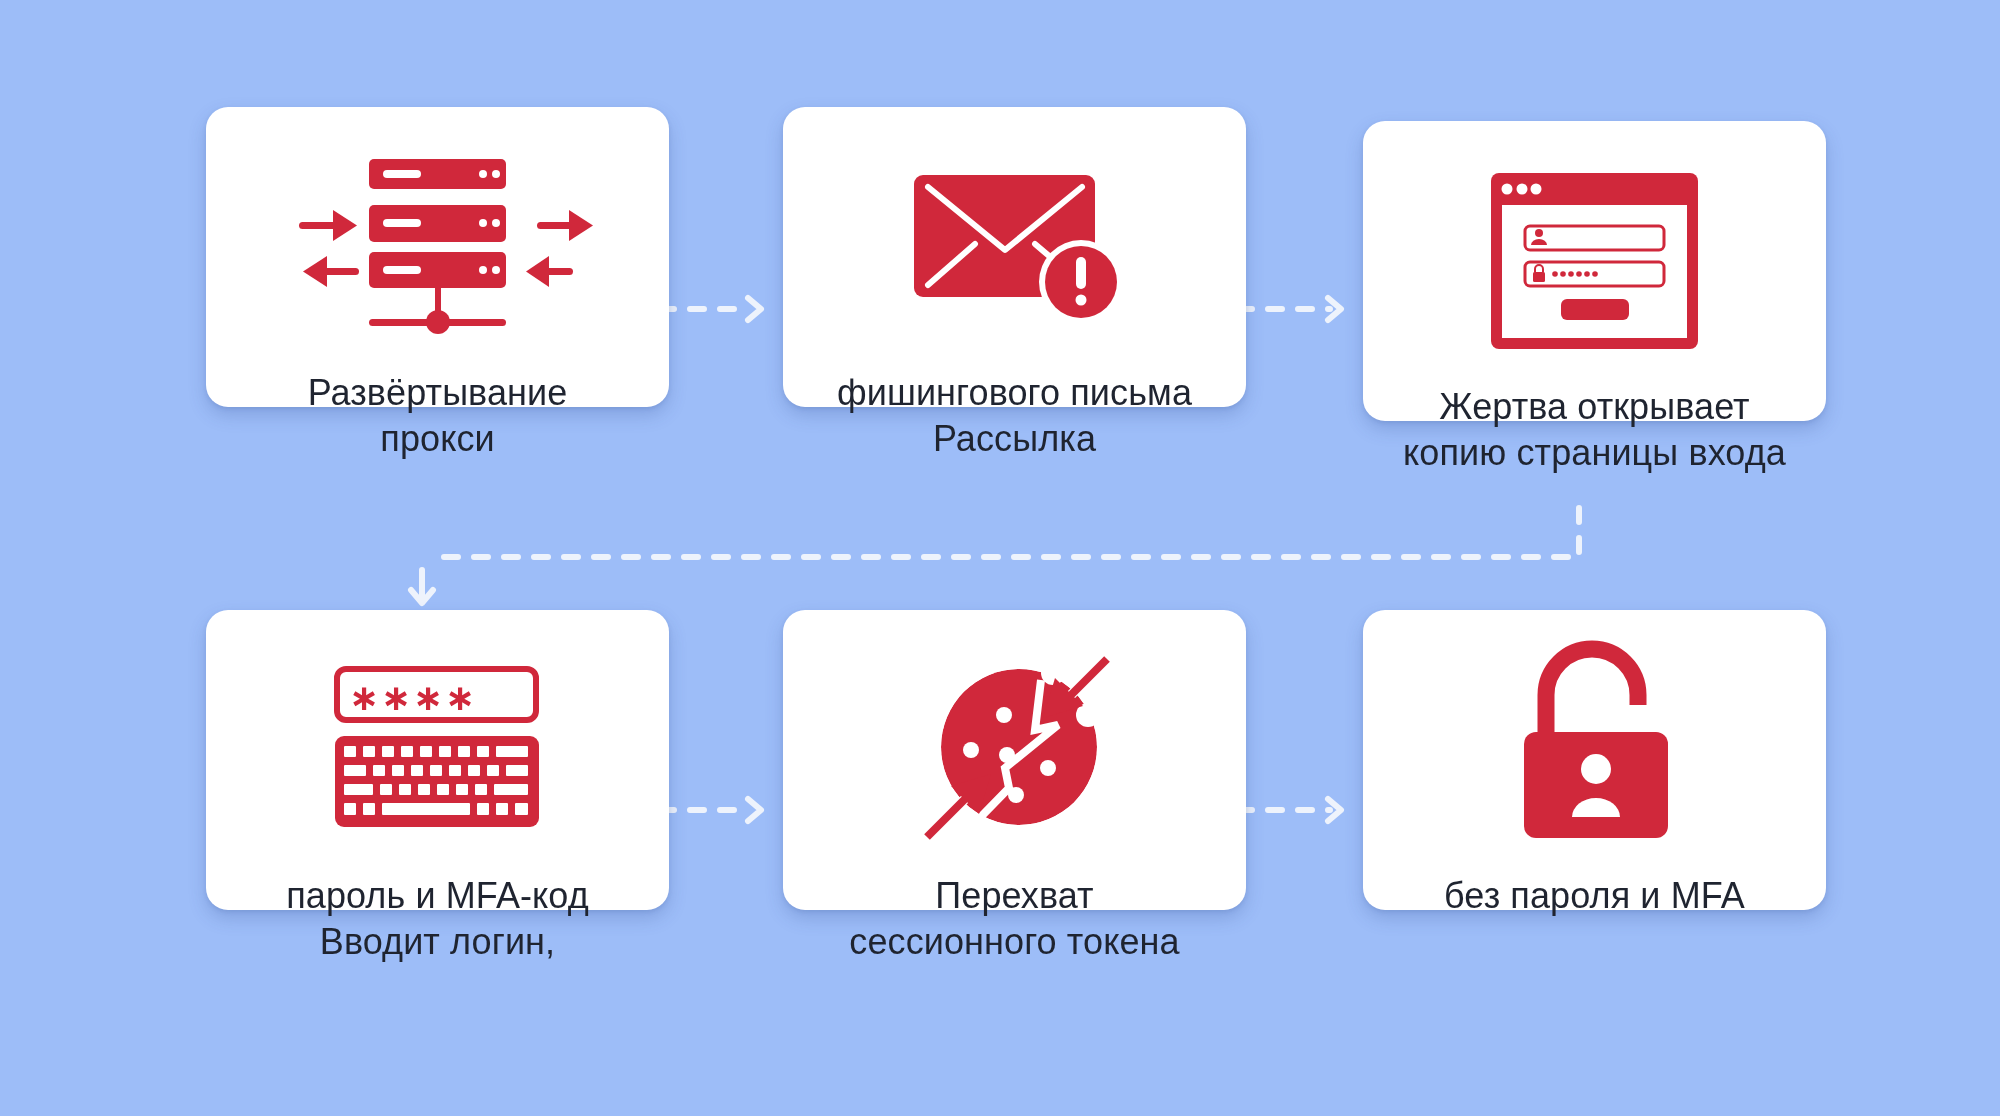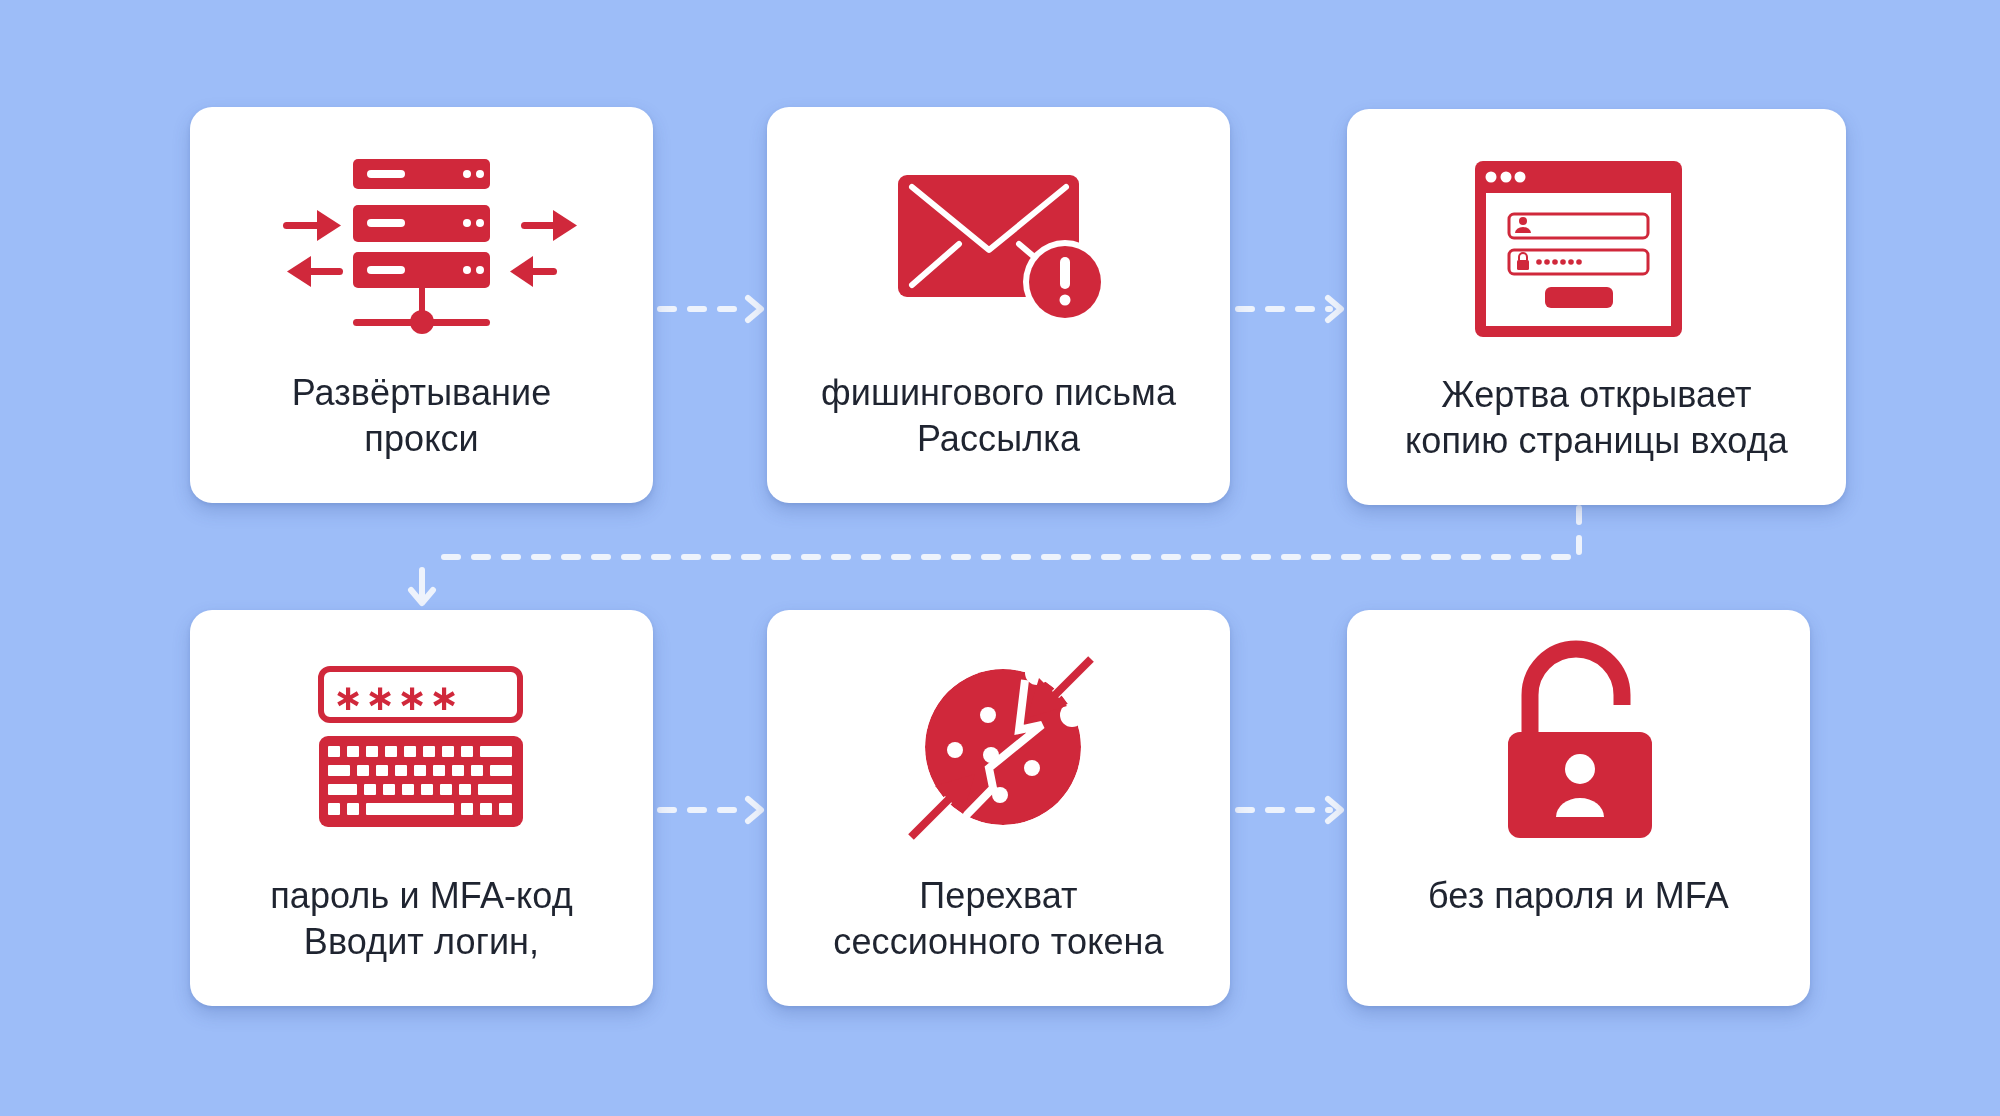--- a/index.html
+++ b/index.html
@@ -2,23 +2,24 @@
 <html><head>
 <meta charset="utf-8">
 <style>
   html, body { margin: 0; padding: 0; }
   body {
     width: 2000px; height: 1116px; position: relative; overflow: hidden;
     background: #9dbdf8;
     font-family: "Liberation Sans", "DejaVu Sans", sans-serif;
   }
   .card {
-    position: absolute; width: 463px; height: 396px;
+    position: absolute; width: 463px; height: 300px;
     background: #ffffff; border-radius: 22px;
     box-shadow: 0 8px 18px rgba(40,70,140,0.22), 0 2px 4px rgba(40,70,140,0.12);
+    margin-left: 16px;
   }
   .card .icon { position: absolute; left: 0; top: 0; width: 463px; height: 280px; }
   .card .label {
     position: absolute; left: 0; right: 0; top: 263px;
     text-align: center; color: #1f2430; font-size: 36px; line-height: 46px;
     font-weight: 500; letter-spacing: 0.1px;
   }
   .card .label span { display: block; }
   svg.conn { position: absolute; left: 0; top: 0; width: 2000px; height: 1116px; pointer-events: none; }
 </style>
@@ -103,21 +104,21 @@
     <circle cx="298" cy="175" r="36" fill="#d0283b"></circle>
     <rect x="293" y="150" width="10" height="32" rx="5" fill="#fff"></rect>
     <circle cx="298" cy="193" r="5.5" fill="#fff"></circle>
   </svg>
   <div class="label">
     <span>фишингового письма</span>
     <span>Рассылка</span>
   </div>
 </div>
 
-<div class="card" style="left:1347px; top:109px;padding-left:36px;">
+<div class="card" style="left:1347px; top:121px;">
   <svg class="icon" viewBox="0 0 463 280">
     <rect x="128" y="52" width="207" height="176" rx="8" fill="#d0283b"></rect>
     <rect x="139" y="84" width="185" height="133" fill="#ffffff"></rect>
     <circle cx="144" cy="68" r="5.5" fill="#fff"></circle>
     <circle cx="159" cy="68" r="5.5" fill="#fff"></circle>
     <circle cx="173" cy="68" r="5.5" fill="#fff"></circle>
     <rect x="162" y="105" width="139" height="24" rx="5" fill="none" stroke="#d0283b" stroke-width="3"></rect>
     <circle cx="176" cy="112" r="4" fill="#d0283b"></circle>
     <path d="M168,124 a8,6 0 0 1 16,0 z" fill="#d0283b"></path>
     <rect x="162" y="141" width="139" height="24" rx="5" fill="none" stroke="#d0283b" stroke-width="3"></rect>

